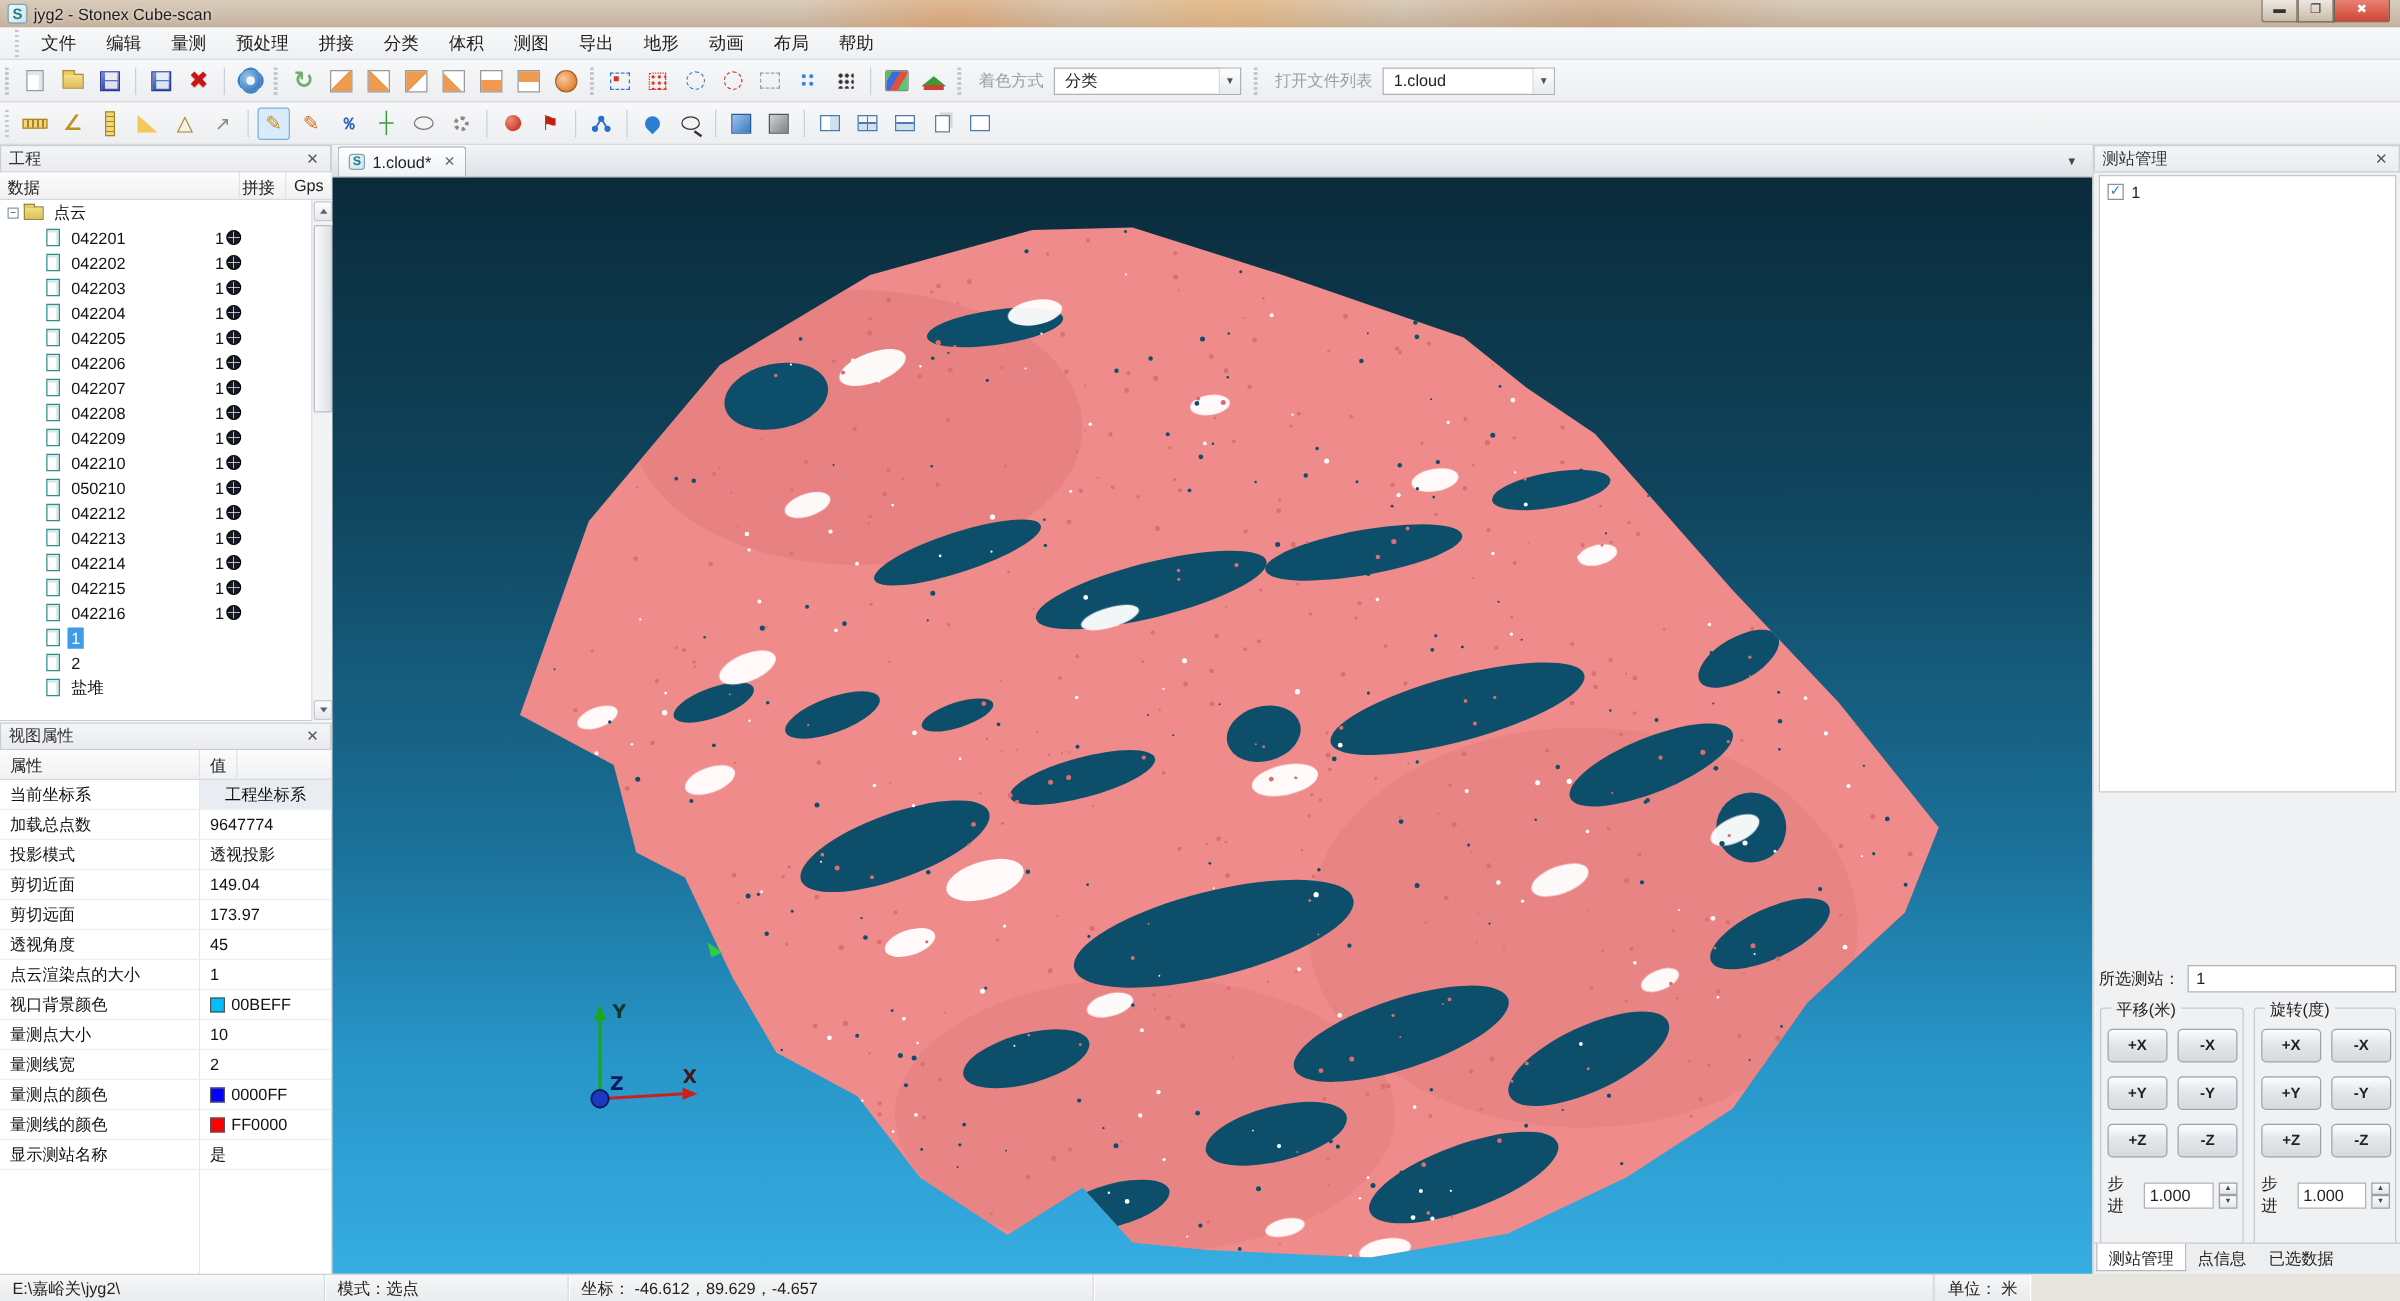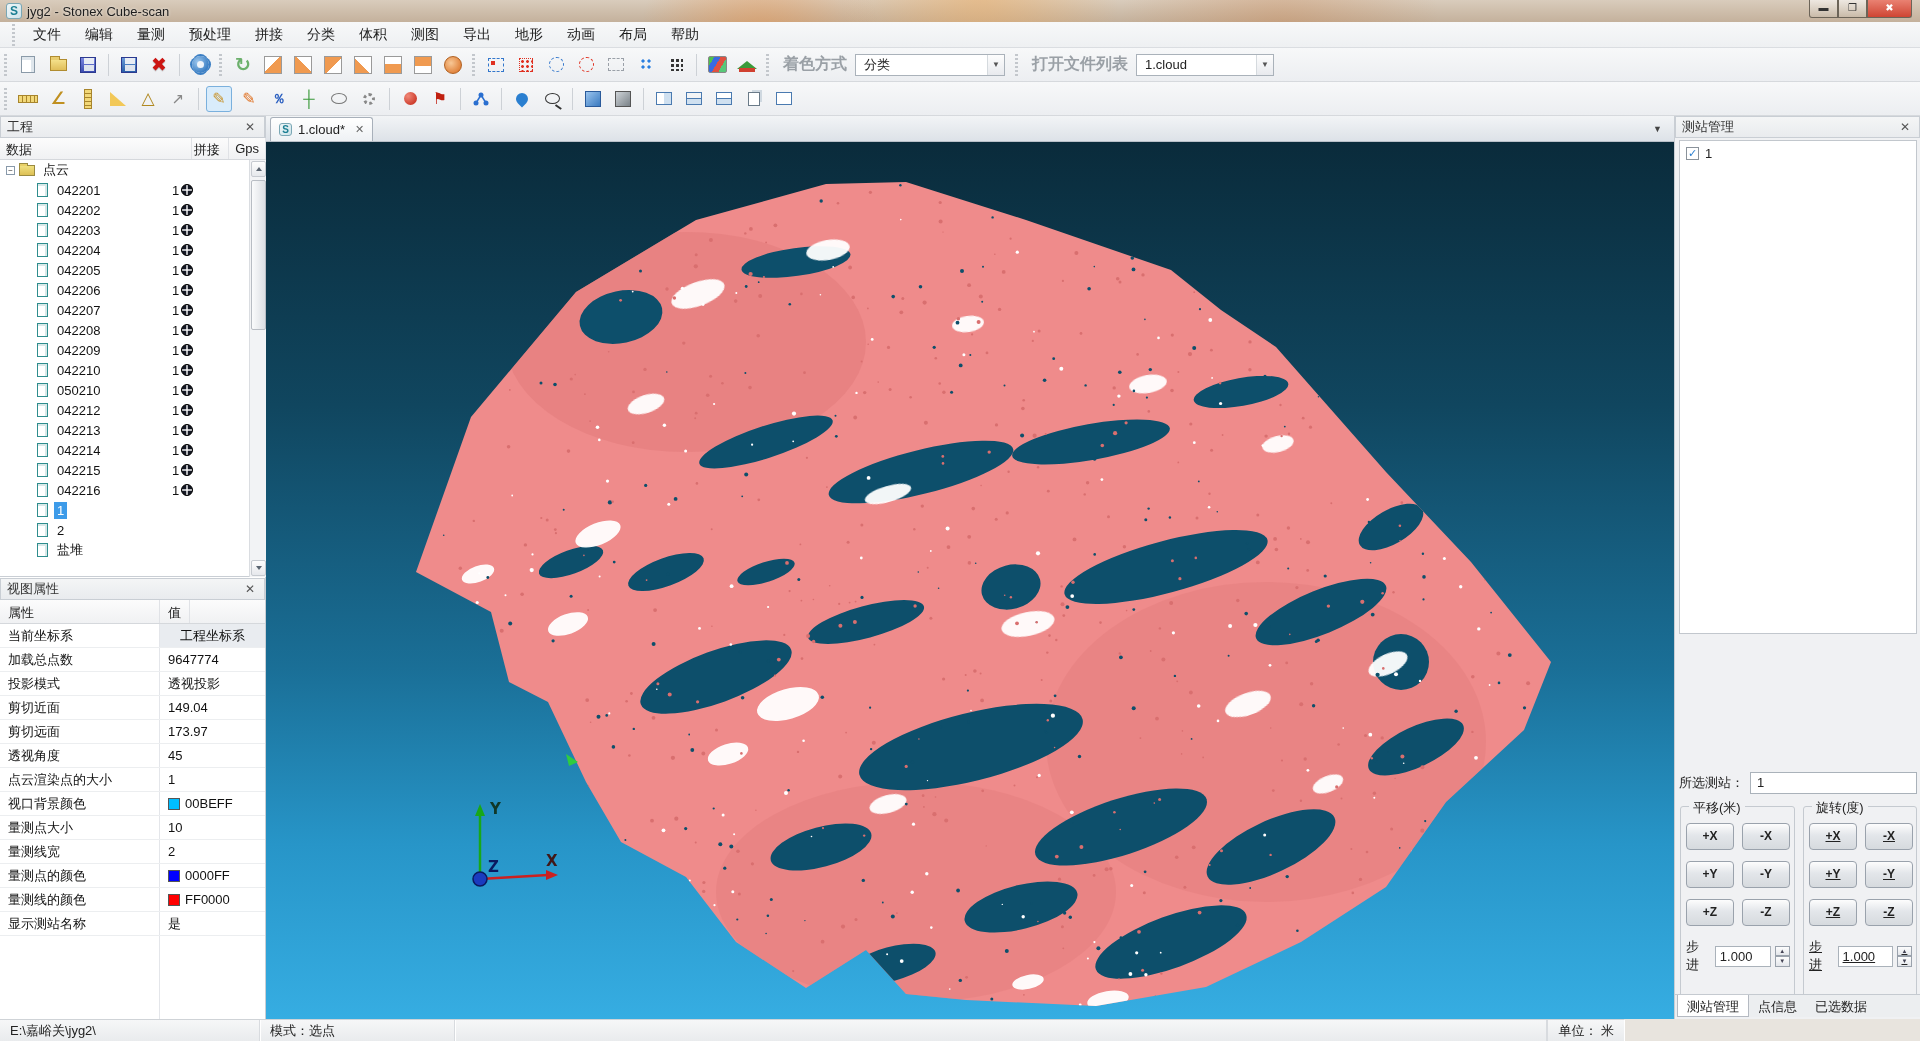--- a/index.html
+++ b/index.html
@@ -101,21 +101,21 @@
   .i-drop { width:12px; height:12px; background:#2a7fd0; border-radius:50% 50% 50% 0; transform:rotate(-45deg); }
   .i-lasso { width:15px; height:11px; border:1.5px solid #333; border-radius:50%; position:relative; }
   .i-lasso::after { content:""; position:absolute; right:-3px; bottom:-4px; width:7px; height:1.5px; background:#333; transform:rotate(35deg); }
   .i-cubeb { width:16px; height:16px; border:1px solid #2a5a9a; background:linear-gradient(135deg,#9ac4ee,#3a7ac0); }
   .i-cubeg { width:16px; height:16px; border:1px solid #555; background:linear-gradient(135deg,#cfd4d8,#7a8288); }
   .i-win { width:16px; height:13px; border:1px solid #4a7ab0; background:#fff; }
   .i-win.v { background:linear-gradient(90deg,#fff 48%,#4a7ab0 48% 52%,#cfe0f0 52%); }
   .i-win.q { background:linear-gradient(90deg,transparent 48%,#4a7ab0 48% 52%,transparent 52%),linear-gradient(transparent 44%,#4a7ab0 44% 56%,#cfe0f0 56%); }
   .i-win.h { background:linear-gradient(#fff 44%,#4a7ab0 44% 56%,#cfe0f0 56%); }
   .i-copy { width:12px; height:14px; border:1px solid #6a7a88; background:#fff; box-shadow:3px -3px 0 -1px #cfd8e0; }
-  .tb-label { font-size:16px; color:#9aa0a6; margin:16px 8px; white-space:nowrap;font-weight:bold; }
+  .tb-label { font-size:13px; color:#9aa0a6; margin:16px 8px; white-space:nowrap; }
   .combo { height:22px; background:#fff; border:1px solid #aab2ba; display:flex; align-items:center; position:relative; }
   .combo .val { padding:0 8px; font-size:13px; color:#222; flex:1; }
   .combo .arrow { width:17px; height:100%; border-left:1px solid #d5dade; color:#555; font-size:8px;
     display:flex; align-items:center; justify-content:center; background:linear-gradient(#fdfdfd,#e8eaee); }
 
   
   .panel-title { height:22px; background:linear-gradient(#f4f5f6,#e9ebee); border:1px solid #c9ced4;
     display:flex; align-items:center; padding:0 6px; font-size:13px; color:#333; }
   .panel-title .closex { margin-left:auto; color:#555; font-size:12px; width:16px; text-align:center; }
 
@@ -179,21 +179,21 @@
   
   #station-panel { position:absolute; left:1674px; top:116px; width:246px; height:903px; background:#f0f1f3; border-left:1px solid #c9ced4; }
   #station-list { position:absolute; left:4px; top:24px; width:238px; height:494px; background:#fff; border:1px solid #c2c7cd; padding:5px 6px; }
   .chk-row { display:flex; align-items:center; gap:6px; font-size:13px; }
   .checkbox { width:13px; height:13px; background:#fff; border:1px solid #8a929a; color:#2a7fd0; font-size:11px; line-height:11px; text-align:center; font-weight:bold; }
   #selected-station-row { position:absolute; left:4px; top:656px; width:238px; display:flex; align-items:center; font-size:13px; }
   #selected-station-row .field { flex:1; height:22px; background:#fff; border:1px solid #aab2ba; margin-left:6px; padding:2px 6px; }
   .groupbox { position:absolute; top:690px; height:203px; border:1px solid #c5cad0; border-radius:3px; }
   .groupbox .gb-title { position:absolute; left:8px; top:-8px; background:#f0f1f3; padding:0 4px; font-size:13px; color:#222; }
   #gb-translate { left:5px; width:115px; }
-  #gb-rotate { left:128px; width:114px;text-decoration:underline; }
+  #gb-rotate { left:128px; width:114px; }
   .gb-grid { display:grid; grid-template-columns:48px 48px; gap:11px 8px; padding:16px 0 0 5px; }
   .axis-btn { height:27px; background:linear-gradient(#fdfdfd,#e3e6ea 45%,#d6dade); border:1px solid #9aa2ac; border-radius:4px;
     font-size:12px; font-weight:bold; color:#222; text-align:center; line-height:25px; }
   .step-row { display:flex; align-items:center; margin:12px 4px 0 5px; font-size:13px; gap:4px; }
   .step-input { width:58px; height:21px; background:#fff; border:1px solid #aab2ba; padding:2px 4px; font-size:13px; }
   .spinner { width:16px; height:21px; display:flex; flex-direction:column; }
   .spinner div { flex:1; background:linear-gradient(#fdfdfd,#e3e6ea); border:1px solid #9aa2ac; font-size:6px; color:#445;
     display:flex; align-items:center; justify-content:center; }
   #station-tabs { position:absolute; left:0; bottom:2px; width:246px; height:23px; border-top:1px solid #c5cad0; display:flex; padding-left:2px; background:#eceef0;}
   .s-tab { padding:3px 9px; font-size:13px; color:#222; }
@@ -1734,15 +1734,16 @@
   <div id="station-tabs">
       <div class="s-tab active">测站管理</div>
       <div class="s-tab">点信息</div>
       <div class="s-tab">已选数据</div>
     </div>
 </div>
 
 <div id="statusbar">
   <div class="sb-seg" id="sb-path">E:\嘉峪关\jyg2\</div>
   <div class="sb-seg" id="sb-mode">模式：选点</div>
+  <div class="sb-seg" id="sb-coords">坐标： -46.612，89.629，-4.657</div>
   <div id="sb-fill"></div>
   <div class="sb-seg" id="sb-unit">单位： 米</div>
 </div>
 
 </body></html>

